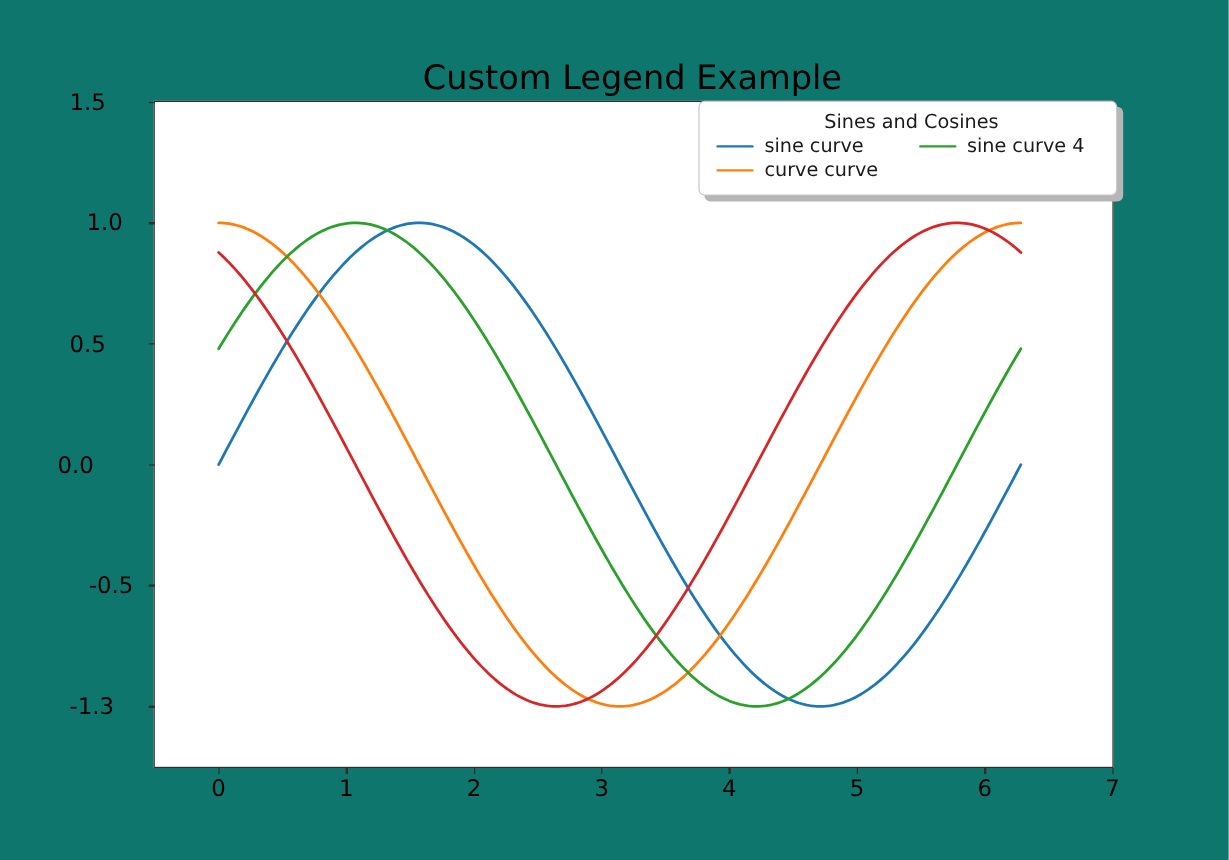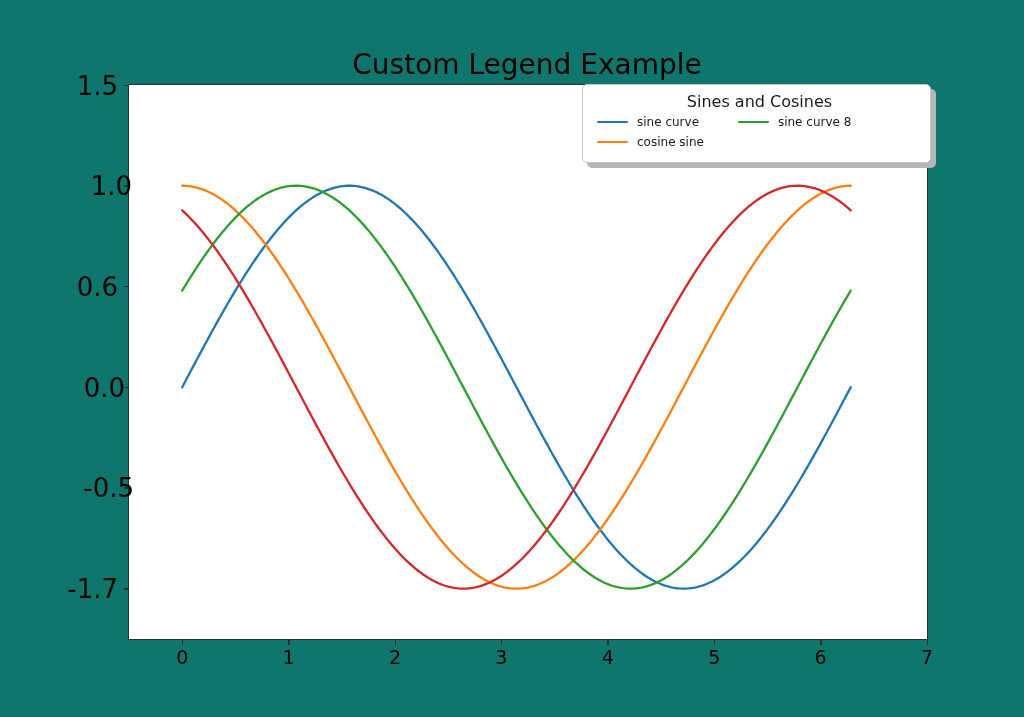--- a/index.html
+++ b/index.html
@@ -34,22 +34,22 @@
     position: absolute; width: 5px; height: 1.5px;
     background: #2e2e2e;
   }
   .tick-label-x {
     position: absolute; width: 40px;
     text-align: center;
     font-size: 19px; line-height: 20px; color: #000000;
   }
   .tick-label-y {
     position: absolute; width: 60px;
-    text-align: right;
-    font-size: 26px; line-height: 20px; color: #000000;
+    text-align: left;
+    font-size: 19px; line-height: 20px; color: #000000;
   }
   .legend {
     position: absolute;
     left: 582px; top: 84px; width: 349px;
     box-sizing: border-box;
     background: #ffffff;
     border: 1.5px solid #c8c8c8;
     border-radius: 5px;
     box-shadow: 5px 5px 0 0 #b6b6b6;
     padding: 7px 8px 10px 14px;
@@ -76,21 +76,21 @@
     white-space: nowrap;
   }
   .legend-swatch {
     display: inline-block;
     width: 31px; height: 2.6px;
     border-radius: 1px;
     margin-right: 9px;
     flex: 0 0 auto;
   }
   .legend-label {
-    font-size: 12px; line-height: 20px; color: #1a1a1a;
+    font-size: 16px; line-height: 20px; color: #1a1a1a;
   }
 </style>
 </head>
 <body>
 
 <div class="figure">
 
   <div class="chart-title">Custom Legend Example</div>
 
   <div class="plot-area">
@@ -117,40 +117,40 @@
       <div class="tick-label-x" style="left: 694.2px; top: 647px;">5</div>
       <div class="tick-mark-x" style="left: 820.1px; top: 640px;"></div>
       <div class="tick-label-x" style="left: 800.6px; top: 647px;">6</div>
       <div class="tick-mark-x" style="left: 926.5px; top: 640px;"></div>
       <div class="tick-label-x" style="left: 907px; top: 647px;">7</div>
       <div class="tick-mark-y" style="left: 124px; top: 84.5px;"></div>
       <div class="tick-label-y" style="left: 58px; top: 75.5px;">1.5</div>
       <div class="tick-mark-y" style="left: 124px; top: 185.227px;"></div>
       <div class="tick-label-y" style="left: 72px; top: 176.227px;">1.0</div>
       <div class="tick-mark-y" style="left: 124px; top: 285.955px;"></div>
-      <div class="tick-label-y" style="left: 58px; top: 276.955px;">0.6</div>
+      <div class="tick-label-y" style="left: 58px; top: 276.955px;">0.5</div>
       <div class="tick-mark-y" style="left: 124px; top: 386.682px;"></div>
-      <div class="tick-label-y" style="left: 65px; top: 377.682px;">0.0</div>
+      <div class="tick-label-y" style="left: 48px; top: 377.682px;">0.0</div>
       <div class="tick-mark-y" style="left: 124px; top: 487.409px;"></div>
       <div class="tick-label-y" style="left: 74px; top: 478.409px;">-0.5</div>
       <div class="tick-mark-y" style="left: 124px; top: 588.136px;"></div>
-      <div class="tick-label-y" style="left: 58px; top: 579.136px;">-1.7</div>
+      <div class="tick-label-y" style="left: 58px; top: 579.136px;">-1.3</div>
     </div>
 
   <div class="legend">
     <div class="legend-title">Sines and Cosines</div>
     <div class="legend-grid" id="legend-grid">
         <div class="legend-entry">
           <span class="legend-swatch" style="background: rgb(31, 119, 180);"></span>
           <span class="legend-label">sine curve</span>
         </div>
         <div class="legend-entry">
           <span class="legend-swatch" style="background: rgb(255, 127, 14);"></span>
-          <span class="legend-label">cosine sine</span>
+          <span class="legend-label">curve curve</span>
         </div>
         <div class="legend-entry">
           <span class="legend-swatch" style="background: rgb(44, 160, 44);"></span>
-          <span class="legend-label">sine curve 8</span>
+          <span class="legend-label">sine curve 4</span>
         </div>
       </div>
   </div>
 
 </div>
 
 </body></html>

